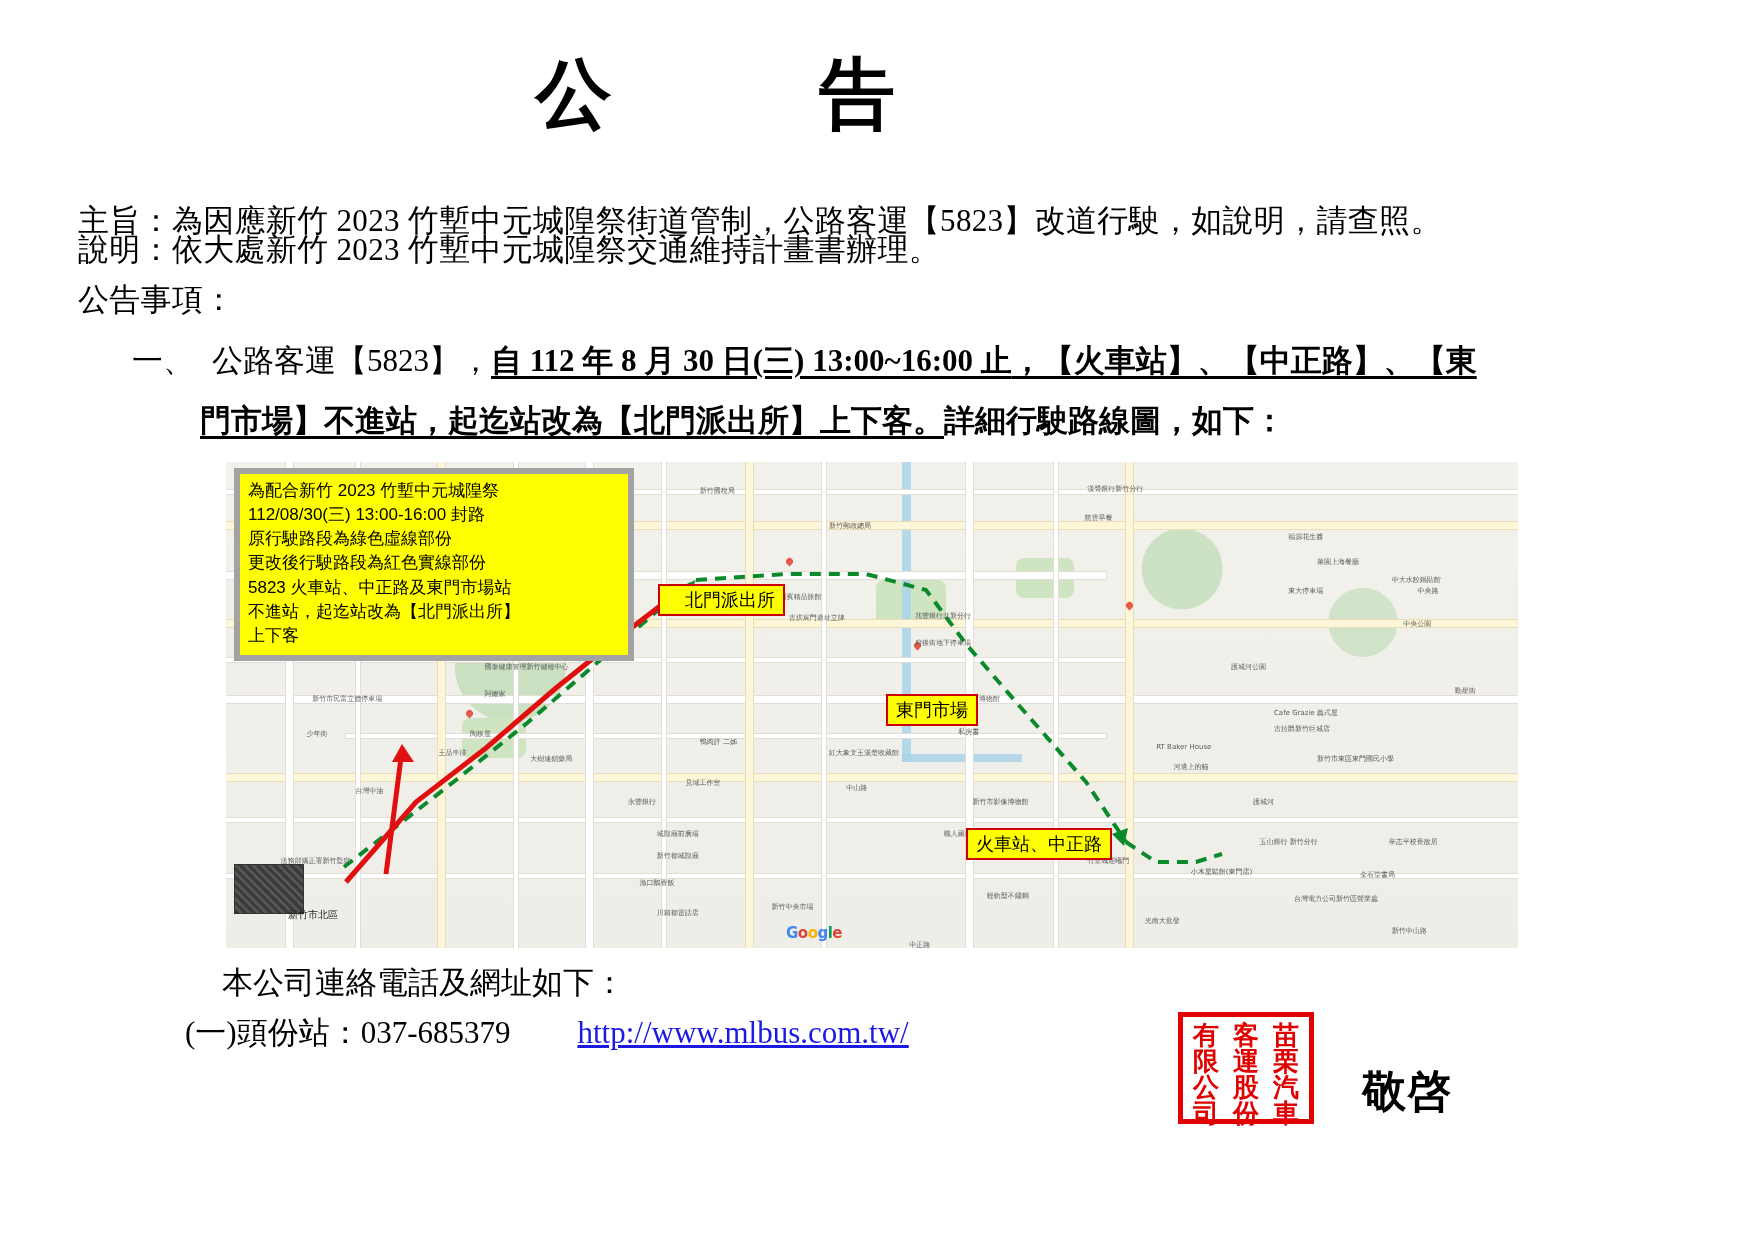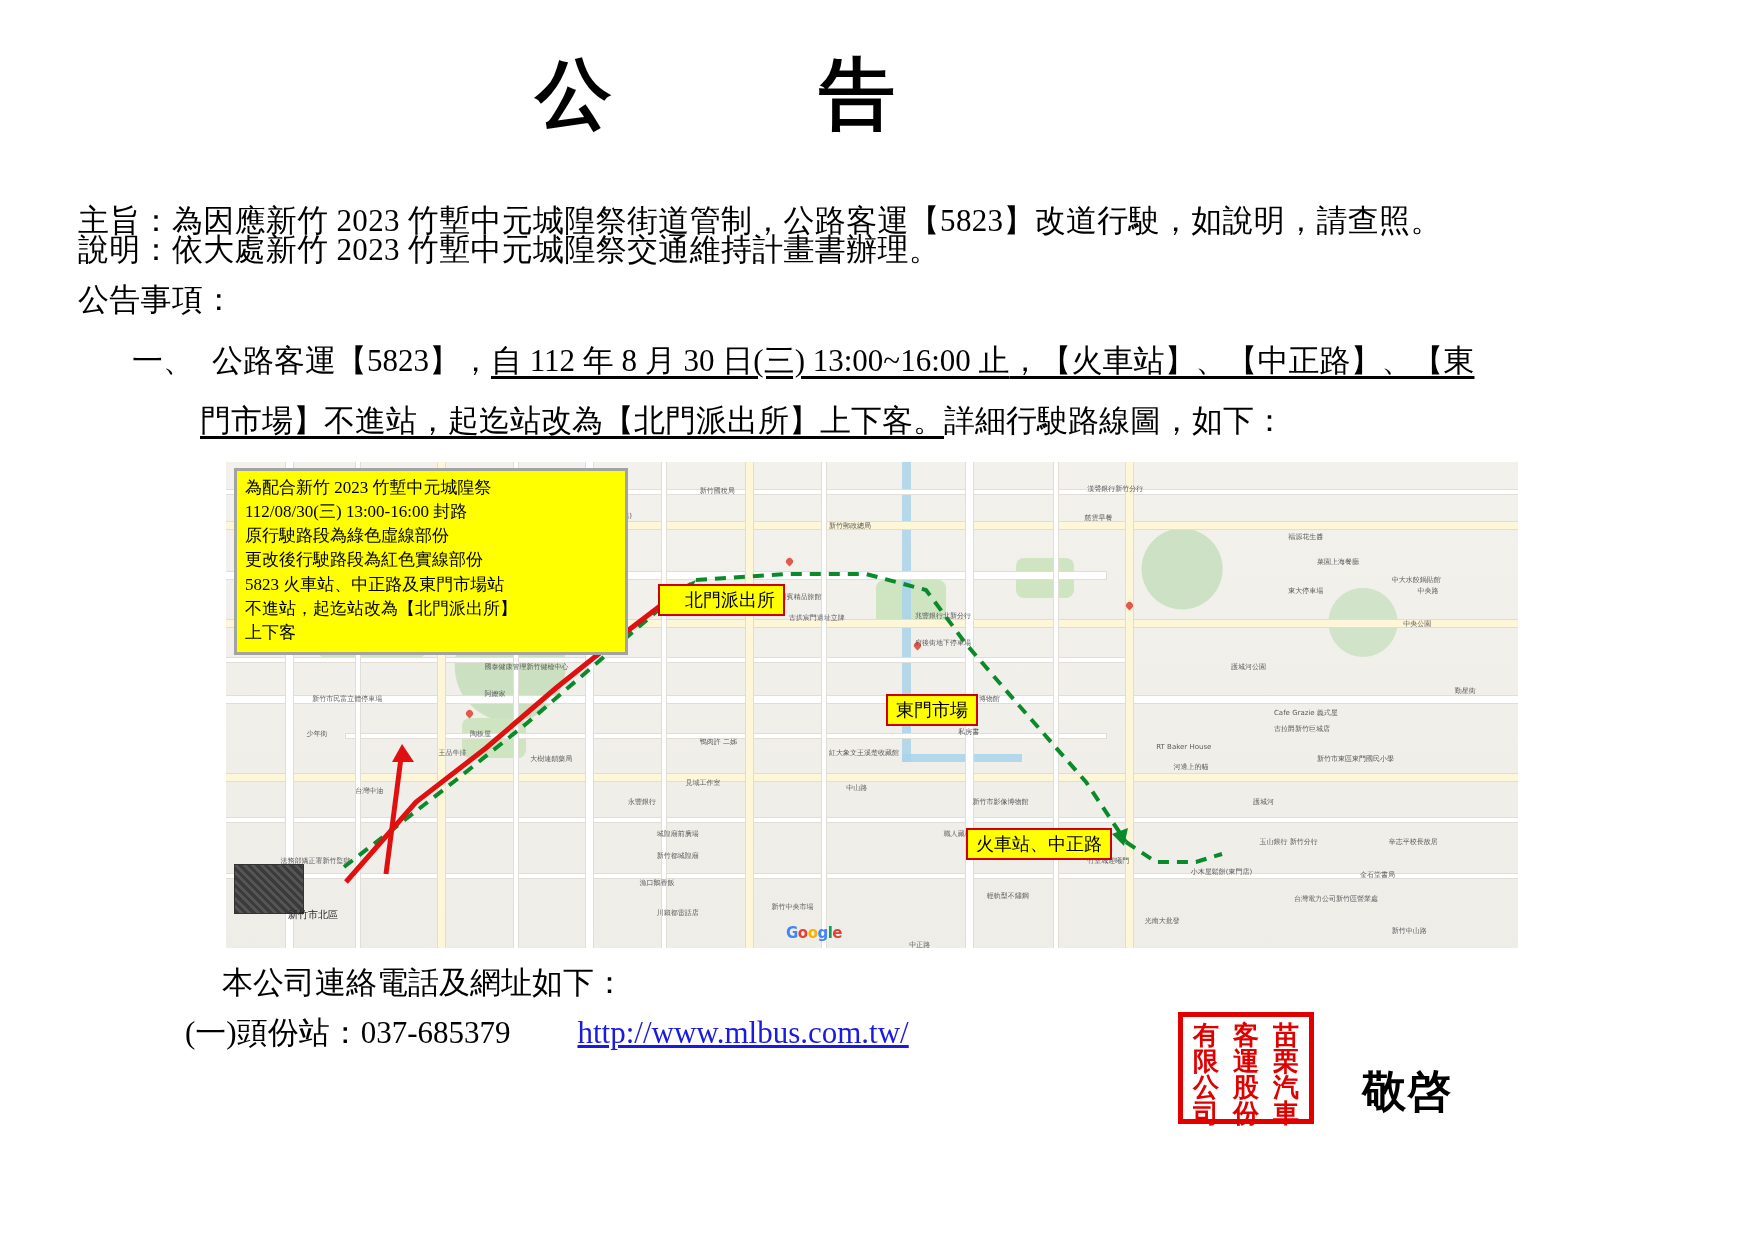--- a/index.html
+++ b/index.html
@@ -56,21 +56,21 @@
   .p-item1 {
     position: absolute;
     top: 336px;
     left: 132px;
     width: 1600px;
     font-size: 31px;
     line-height: 1.6;
   }
   .p-item1 .num { margin-right: 18px; }
   .u { text-decoration: underline; text-underline-offset: 5px; }
-  .b { font-weight: 400; }
+  .b { font-weight: 700; }
   .line2 {
     position: absolute;
     top: 400px;
     left: 200px;
     font-size: 31px;
     white-space: nowrap;
   }
 
   
   .map-wrap {
@@ -140,25 +140,25 @@
   .gmaps-logo .c1 { color:#4285F4 } .gmaps-logo .c2 { color:#DB4437 }
   .gmaps-logo .c3 { color:#F4B400 } .gmaps-logo .c4 { color:#4285F4 }
   .gmaps-logo .c5 { color:#0F9D58 } .gmaps-logo .c6 { color:#DB4437 }
 
   .note-box {
     position: absolute;
     left: 8px;
     top: 6px;
     width: 372px;
     background: #ffff00;
-    border: 3px solid #a3a3a3;
+    border: 6px solid #a3a3a3;
     padding: 5px 8px 7px 8px;
     font-size: 17px;
     line-height: 1.42;
-    font-family: Liberation Serif, serif;
+    font-family: Liberation Sans, sans-serif;
     color: #000;
   }
   .label-box {
     position: absolute;
     background: #ffff00;
     border: 2px solid #cc0000;
     font-size: 18px;
     padding: 2px 8px;
     white-space: nowrap;
     font-family: "Liberation Serif", "DejaVu Serif", serif;

